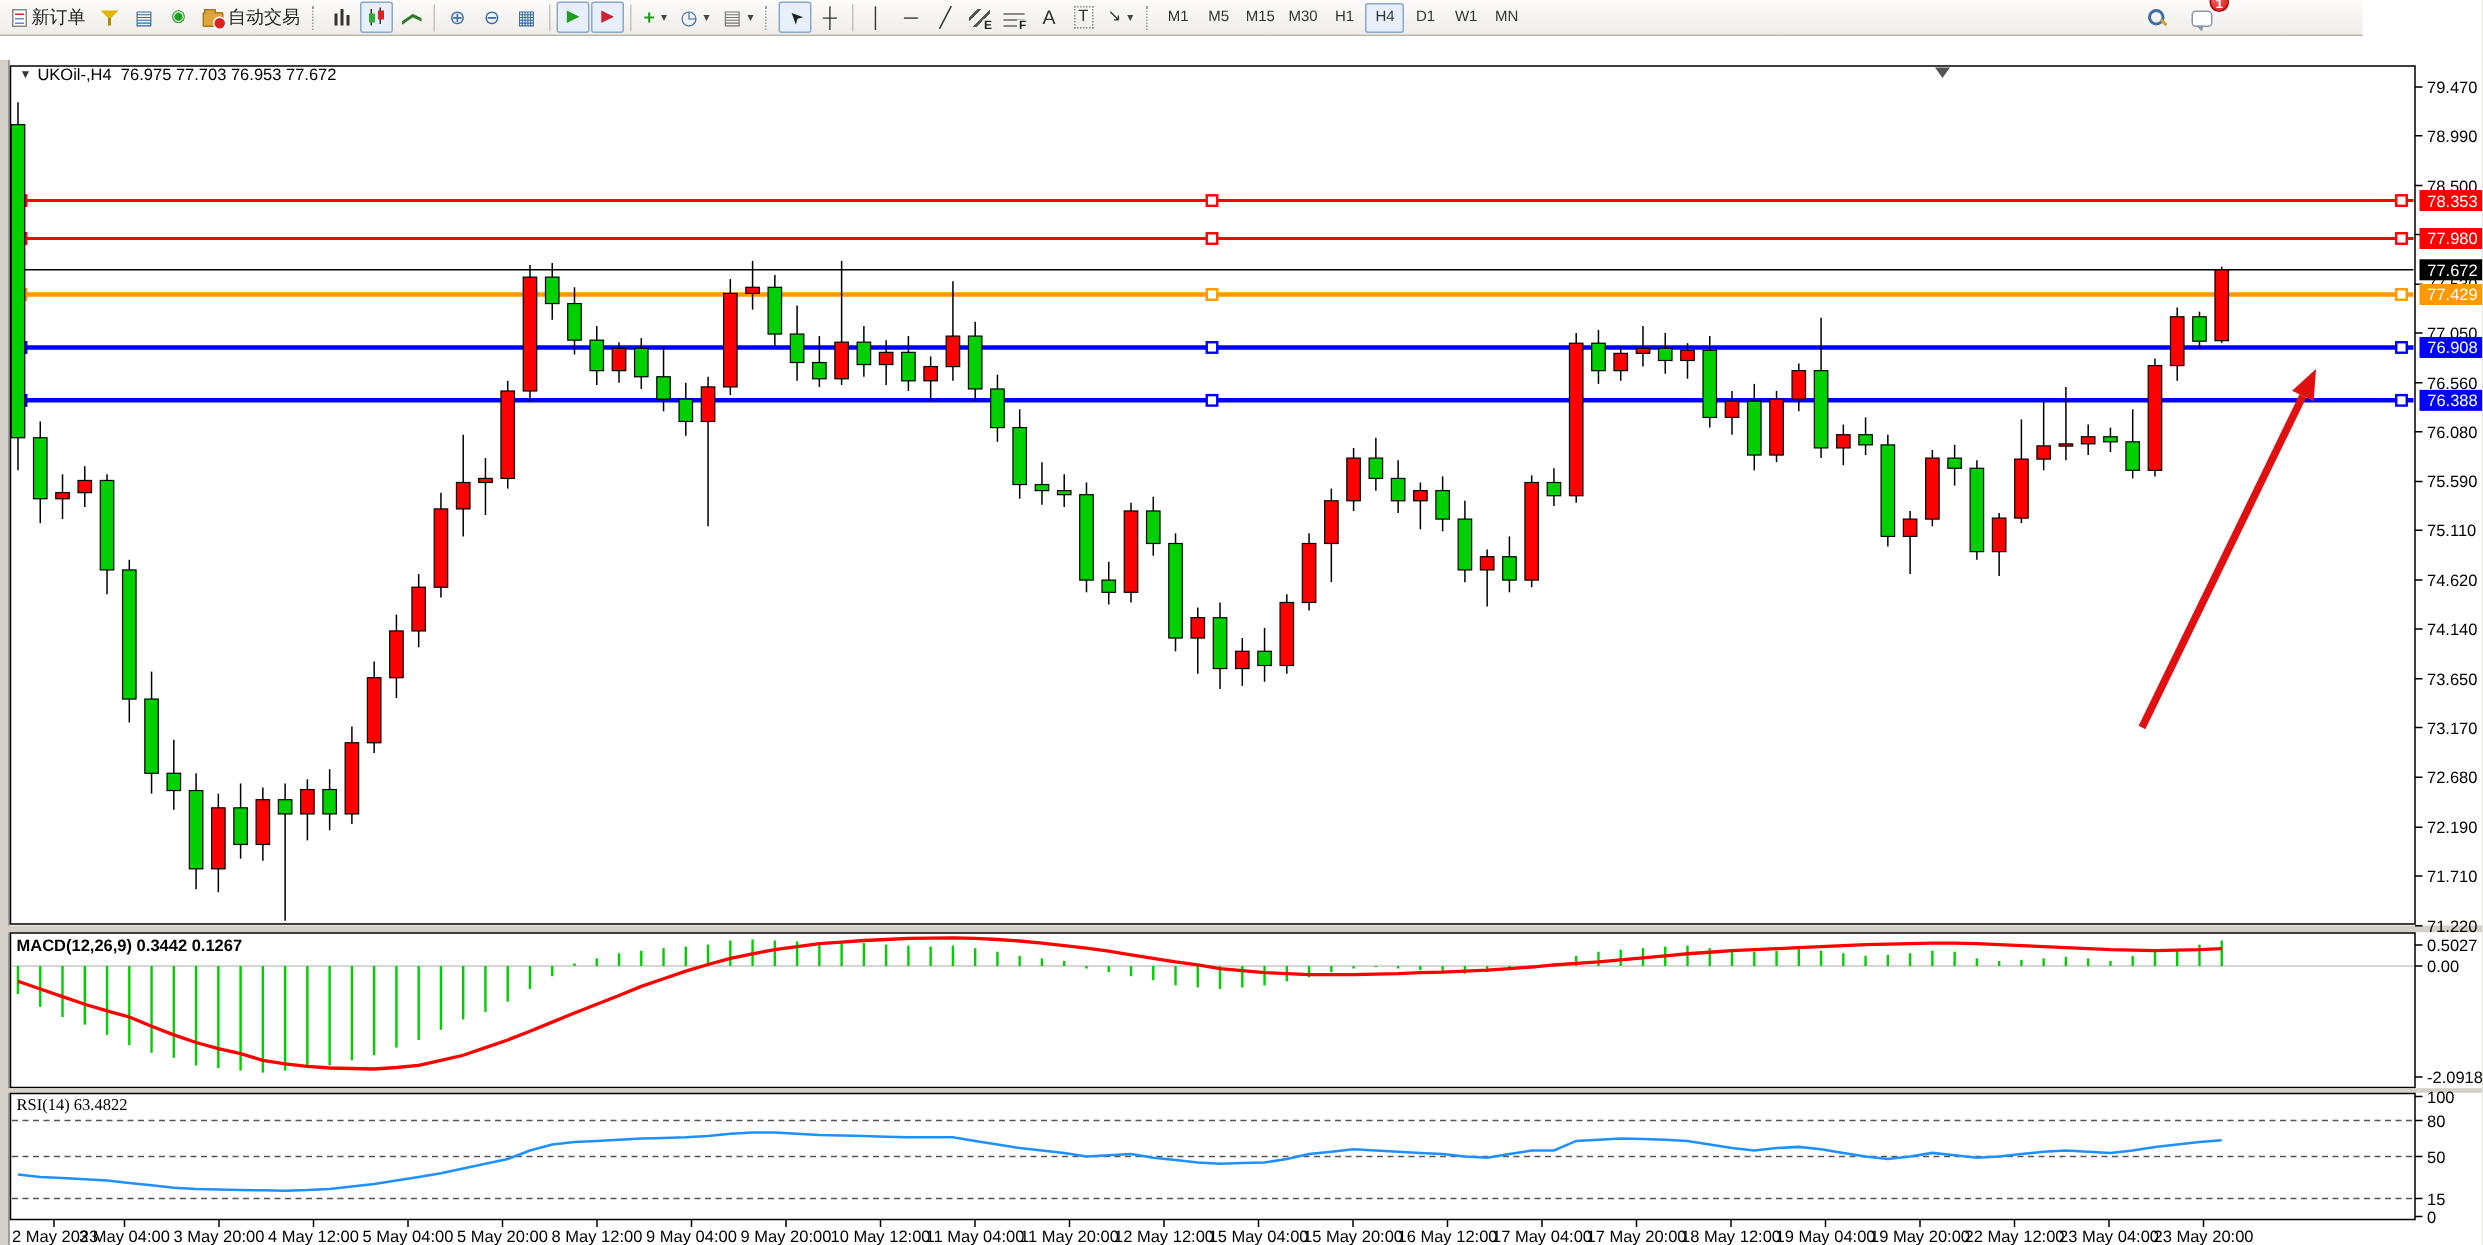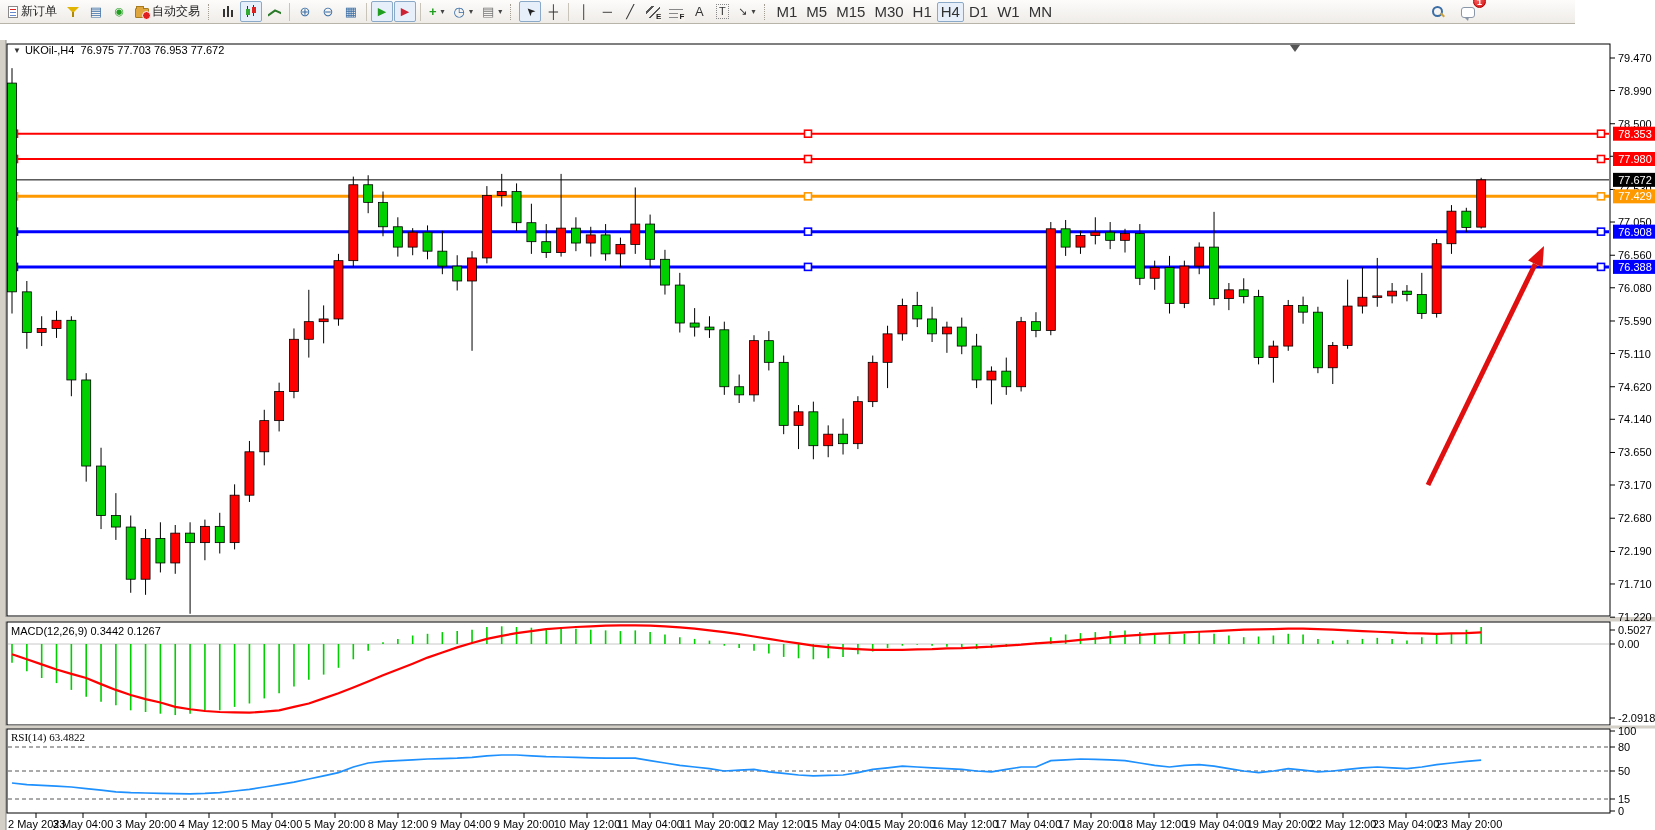--- a/index.html
+++ b/index.html
@@ -10,21 +10,21 @@
   .toolbar{position:absolute;top:0;left:0;width:1575px;height:24px;
     background:linear-gradient(#fdfcfb,#efece8);border-bottom:1px solid #b9b4aa;
     display:flex;align-items:center;padding:0 4px;gap:1px;}
   .grip{width:5px;height:16px;border-left:1px dotted #a39e94;margin:0 3px;}
   .vsep{width:1px;height:18px;background:#c9c4ba;margin:0 3px;}
   .tb{height:21px;min-width:22px;padding:0 3px;display:flex;align-items:center;gap:3px;
       justify-content:center;border:1px solid transparent;border-radius:2px;
       font-size:12px;color:#222;cursor:default;background:transparent;}
   .tb.active{border-color:#8aa8c8;background:#e7f0fa;}
   .tb .dd{font-size:8px;color:#444;margin-left:1px;}
-  .tf{font-size:15px;color:#333;min-width:26px;height:20px;}
+  .tf{font-size:10px;color:#333;min-width:26px;height:20px;}
   .glyph{font-size:13px;line-height:13px;color:#333;}
   .g-blue{color:#3a6ea5;} .g-green{color:#1f9e1f;} .g-red{color:#c23;} .g-gray{color:#777;}
   .g-small{font-size:11px;}
   .rot-cursor{display:inline-block;transform:rotate(-135deg);font-size:11px;color:#222;}
   .i-doc{width:10px;height:12px;background:#fff;border:1px solid #8a8a8a;position:relative;}
   .i-doc::after{content:'';position:absolute;left:1px;top:2px;width:6px;height:1px;
       background:#d22;box-shadow:0 3px 0 #68c,0 6px 0 #68c;}
   .i-funnel{position:relative;width:12px;height:12px;}
   .i-funnel::before{content:'';position:absolute;left:0;top:1px;border-left:6px solid transparent;
       border-right:6px solid transparent;border-top:6px solid #e2b402;}
@@ -657,16 +657,16 @@
           <text x="1618" y="763" fill="#000" style="font-family:'Liberation Sans',sans-serif;font-size:11px;">15</text>
           <line x1="1610" y1="771" x2="1615" y2="771" stroke="#000"></line>
           <text x="1618" y="775" fill="#000" style="font-family:'Liberation Sans',sans-serif;font-size:11px;">0</text>
         </g>
         <g>
           <line x1="1428" y1="445" x2="1535.2671422109852" y2="223.99269837564242" stroke="#e01010" stroke-width="5"></line>
           <polygon points="1544,206 1528.0700628607283,220.49955526003652 1542.464221561242,227.48584149124832" fill="#e01010"></polygon>
         </g>
       </svg>
     <div class="overlay" style="top:4px;left:13px;"><span class="title-marker">▼</span><span>UKOil-,H4</span><span>  </span><span>76.975 77.703 76.953 77.672</span></div>
-    <div class="overlay" style="top:585px;left:11px;">MACD(12,26,9) 0.3442 0.1267</div>
+    <div class="overlay" style="top:585px;left:11px;font-weight:bold;">MACD(12,26,9) 0.3442 0.1267</div>
     <div class="overlay" style="top:691px;left:11px;font-family:Liberation Serif, serif;">RSI(14) 63.4822</div>
   </div>
 </div>
 
 </body></html>

